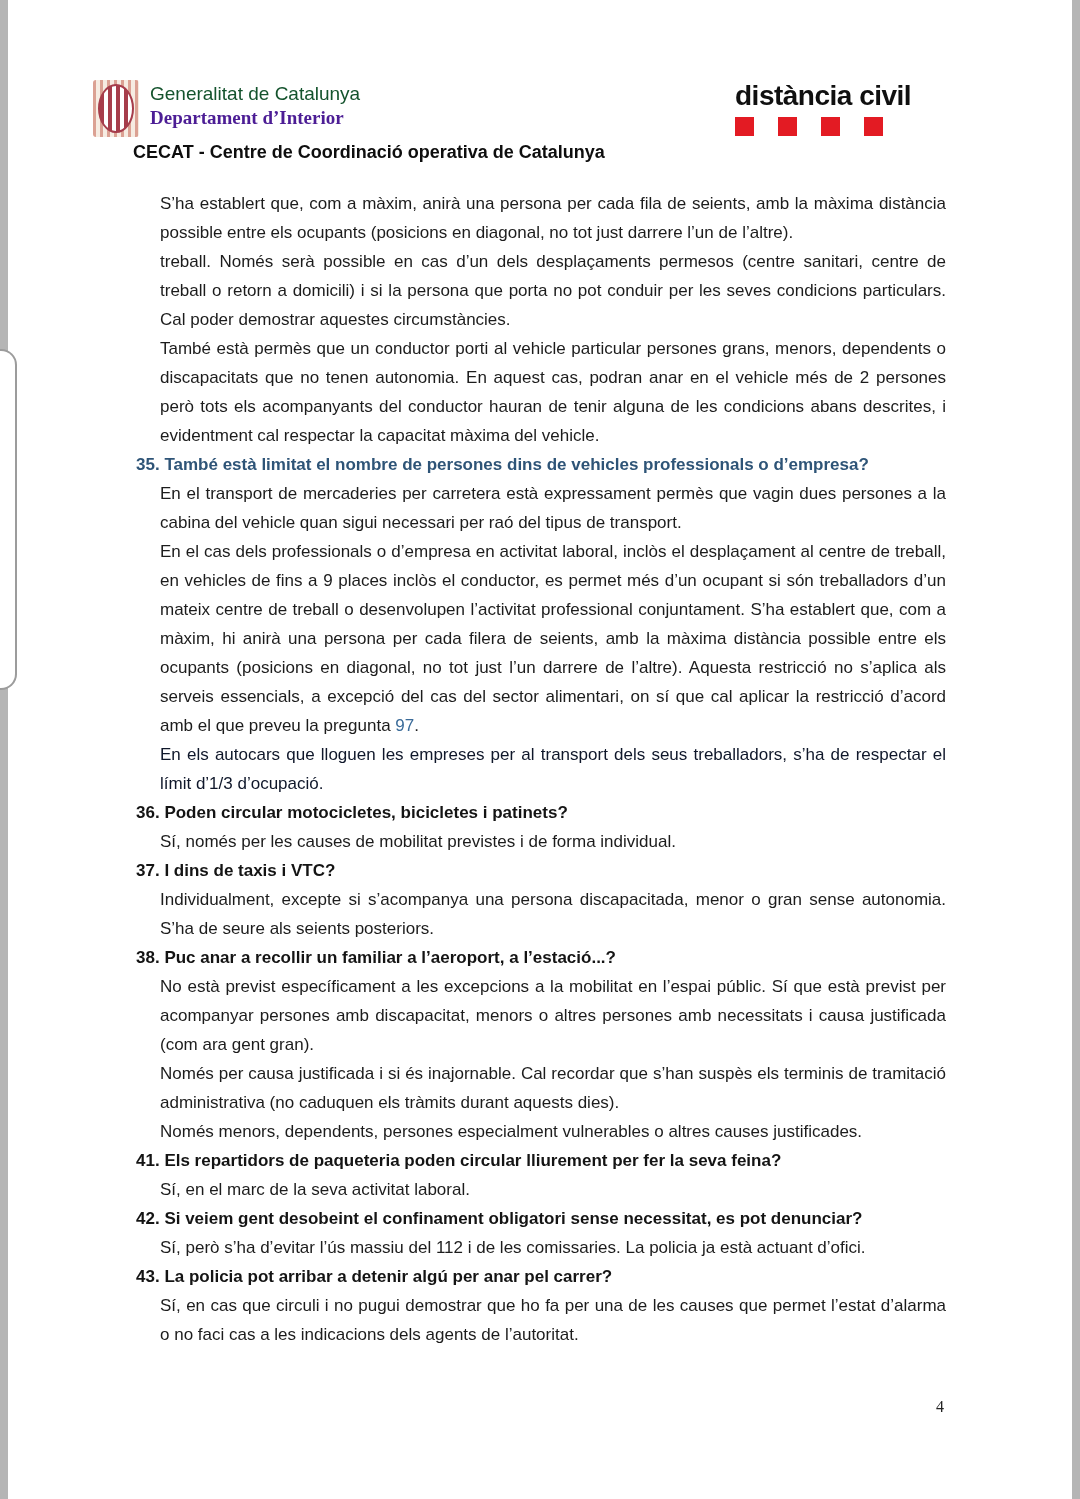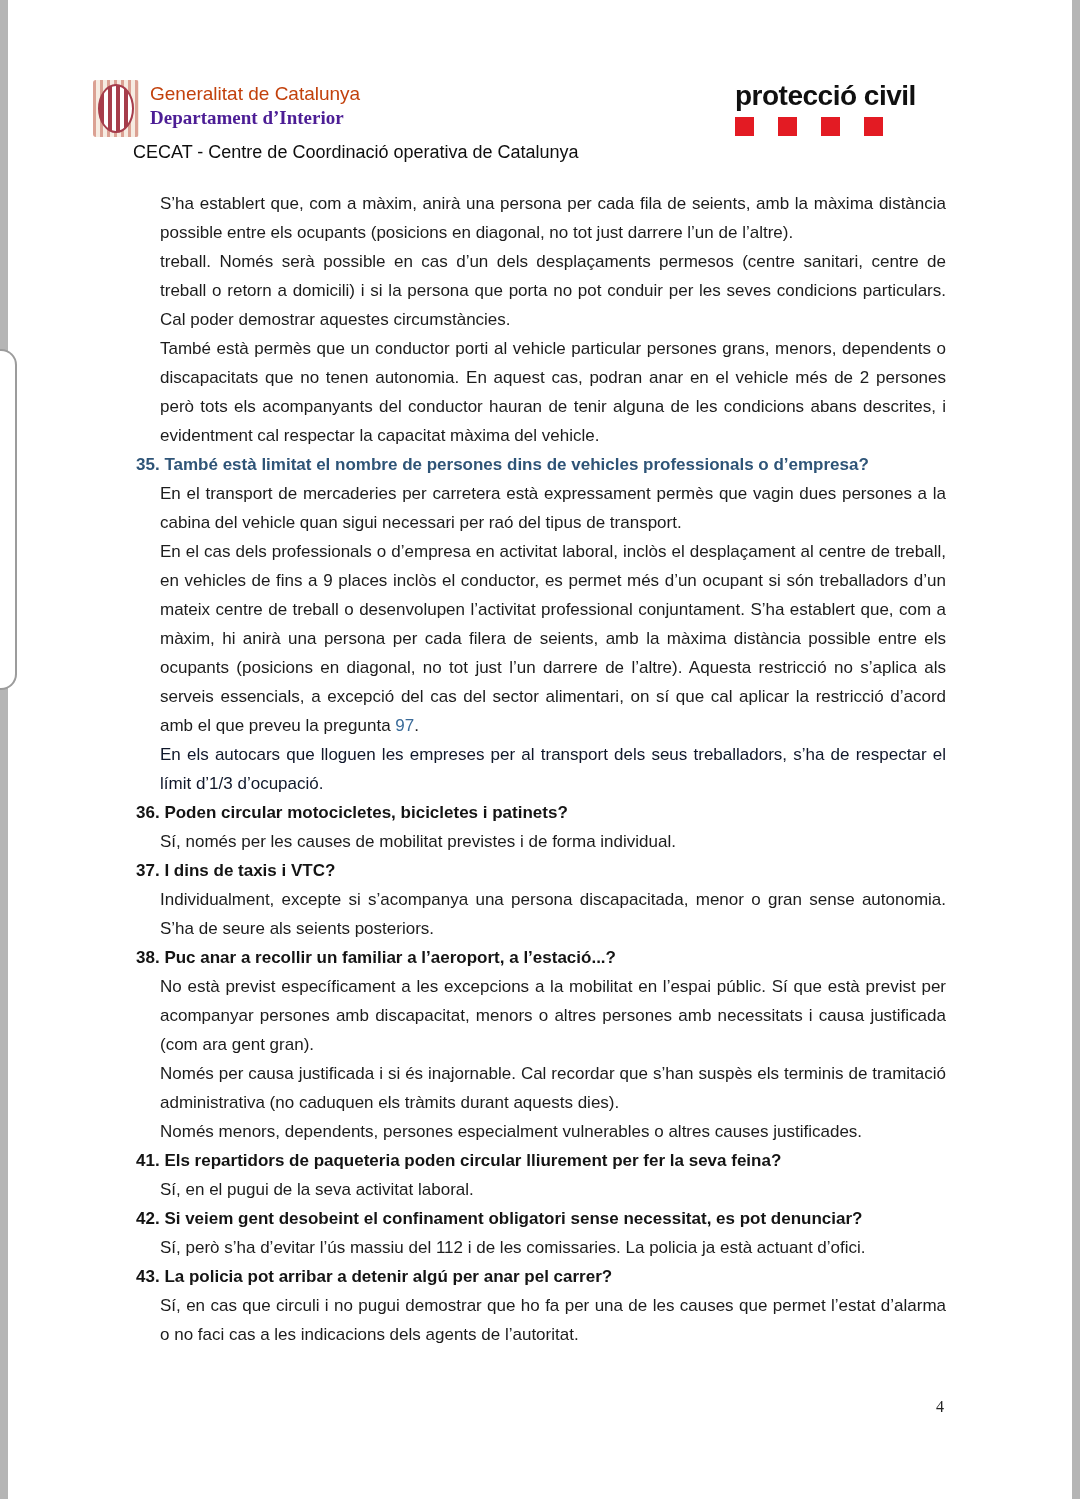--- a/index.html
+++ b/index.html
@@ -25,29 +25,29 @@
 
   
   .gc-logo { position:absolute; left:93px; top:80px; width:46px; height:57px;
     border-radius:3px;
     background:repeating-linear-gradient(90deg, #dba193 0 3px, #f6ece2 3px 7px);
     display:flex; align-items:center; justify-content:center; }
   .gc-logo-inner { width:36px; height:49px; border-radius:50%;
     background:repeating-linear-gradient(90deg, #a63d4b 0 4.5px, #ffffff 4.5px 8px);
     border:2px solid #a63d4b; box-sizing:border-box; }
   .gc-text { position:absolute; left:150px; top:82px; line-height:24px; }
-  .gc-text .l1 { font-size:19px; color:#c2410c; }
+  .gc-text .l1 { font-size:19px; color:#14532d; }
   .gc-text .l2 { font-size:19px; font-weight:bold; color:#4c1d95;font-family:Liberation Serif, serif; }
 
   .pc-block { position:absolute; left:735px; top:80px; }
   .pc-title { font-size:28px; font-weight:bold; letter-spacing:-0.5px; color:#101010; }
   .pc-squares { margin-top:5px; display:flex; gap:24px; }
   .pc-square { width:19px; height:19px; }
 
-  .cecat-line { position:absolute; left:133px; top:142px; font-size:18px; font-weight:normal; color:#0e0e0e; }
+  .cecat-line { position:absolute; left:133px; top:142px; font-size:18px; font-weight:bold; color:#0e0e0e; }
 
   
   .doc-body {
     position:absolute; left:136px; top:189px; width:810px;
     font-size:17px; line-height:29px;
     text-align:justify;
     color:#1c1c1c;
   }
   .doc-body p { margin:0; }
   .para, .answer { padding-left:24px; }
@@ -66,21 +66,21 @@
 
 <div class="gc-logo">
   <div class="gc-logo-inner"></div>
 </div>
 <div class="gc-text">
   <div class="l1">Generalitat de Catalunya</div>
   <div class="l2">Departament d’Interior</div>
 </div>
 
 <div class="pc-block">
-  <div class="pc-title">protecció civil</div>
+  <div class="pc-title">distància civil</div>
   <div class="pc-squares">
     <div class="pc-square" style="background: rgb(227, 27, 35);"></div>
     <div class="pc-square" style="background: rgb(227, 27, 35);"></div>
     <div class="pc-square" style="background: rgb(227, 27, 35);"></div>
     <div class="pc-square" style="background: rgb(227, 27, 35);"></div>
   </div>
 </div>
 
 <div class="cecat-line">CECAT - Centre de Coordinació operativa de Catalunya</div>
 
@@ -115,21 +115,21 @@
   <div>
     <p class="answer">Només per causa justificada i si és inajornable. Cal recordar que s’han suspès els terminis de tramitació administrativa (no caduquen els tràmits durant aquests dies).</p>
   </div>
 
   <div>
     <p class="answer">Només menors, dependents, persones especialment vulnerables o altres causes justificades.</p>
   </div>
 
   <div>
     <p class="question"><span class="q-num">41.</span> <span>Els repartidors de paqueteria poden circular lliurement per fer la seva feina?</span></p>
-    <p class="answer">Sí, en el pugui de la seva activitat laboral.</p>
+    <p class="answer">Sí, en el marc de la seva activitat laboral.</p>
   </div>
 
   <div>
     <p class="question"><span class="q-num">42.</span> <span>Si veiem gent desobeint el confinament obligatori sense necessitat, es pot denunciar?</span></p>
     <p class="answer">Sí, però s’ha d’evitar l’ús massiu del 112 i de les comissaries. La policia ja està actuant d’ofici.</p>
   </div>
 
   <div>
     <p class="question"><span class="q-num">43.</span> <span>La policia pot arribar a detenir algú per anar pel carrer?</span></p>
     <p class="answer">Sí, en cas que circuli i no pugui demostrar que ho fa per una de les causes que permet l’estat d’alarma o no faci cas a les indicacions dels agents de l’autoritat.</p>

